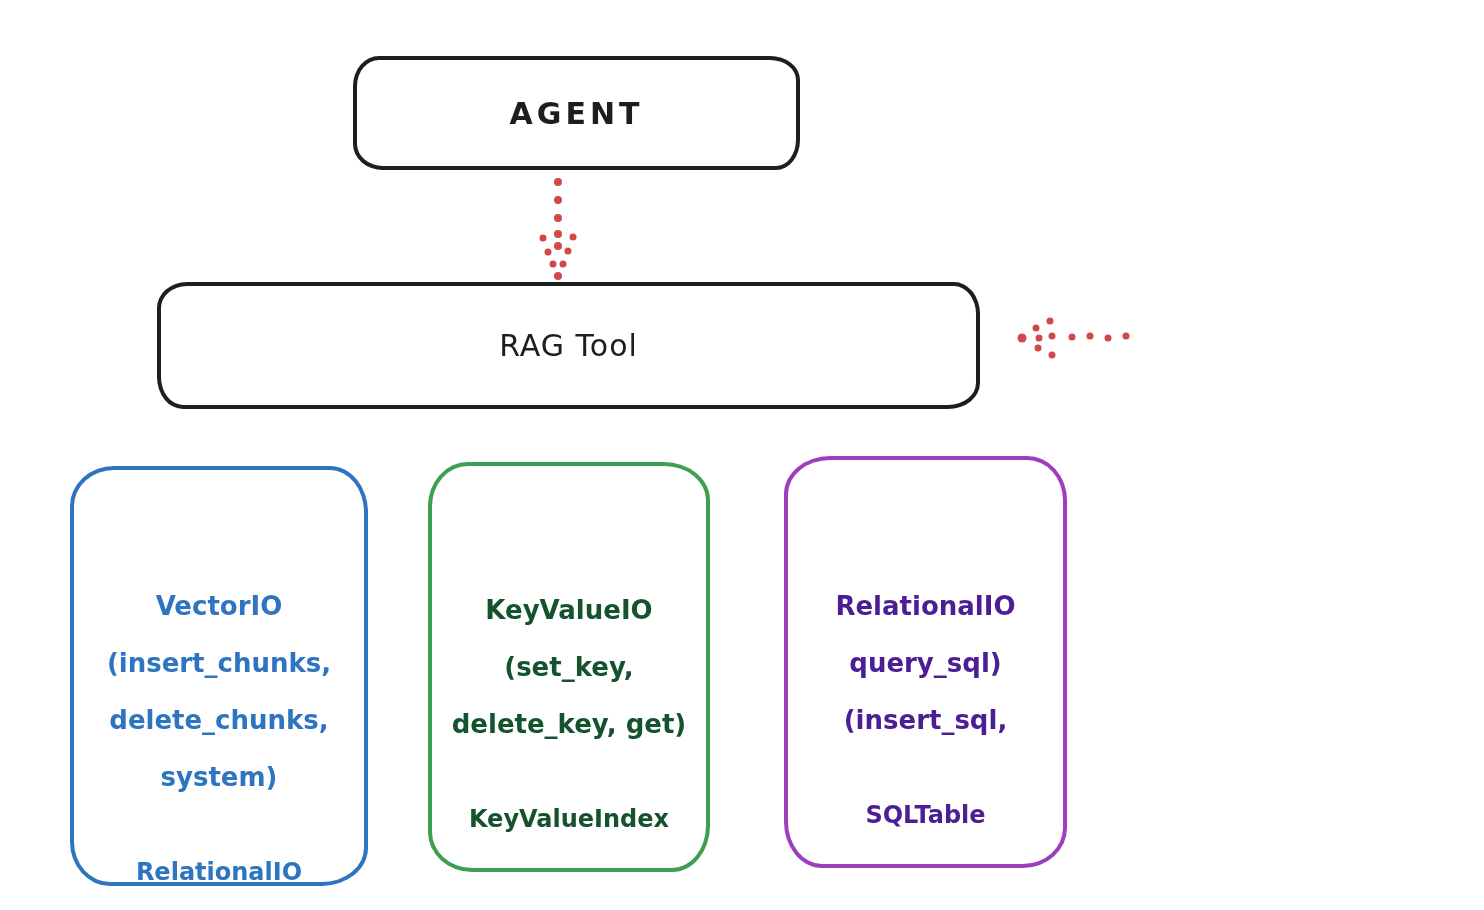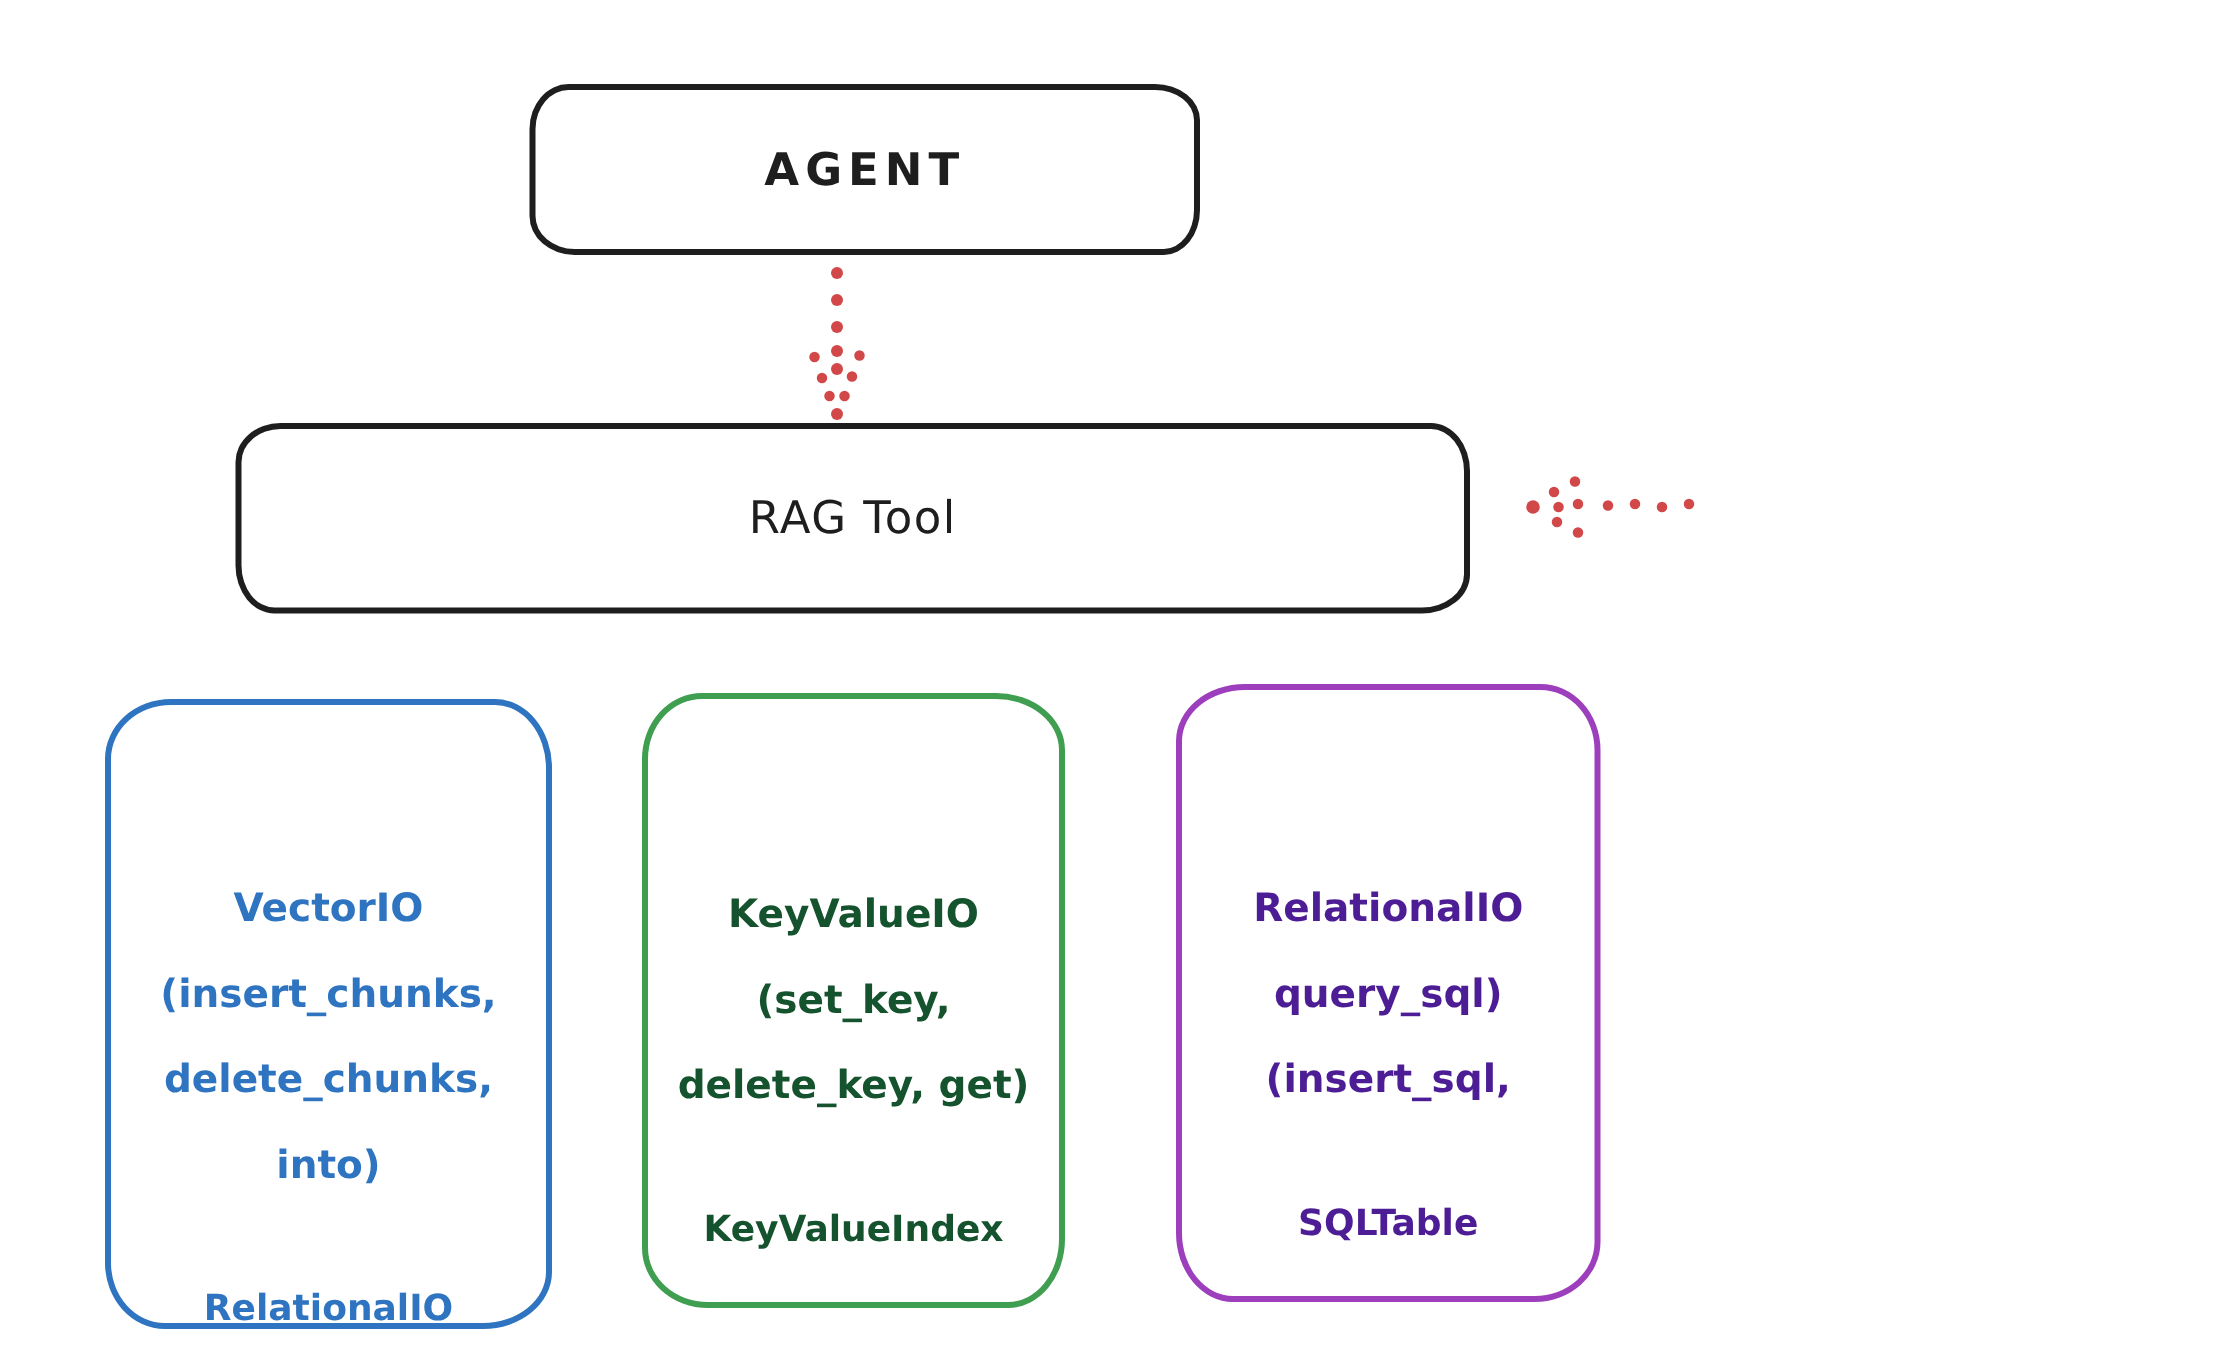--- a/index.html
+++ b/index.html
@@ -157,21 +157,21 @@
       <circle cx="114" cy="24" r="3.5"></circle>
     </svg>
   </div>
 
 
   <div class="card vector">
     <div class="lines">
       <div class="line">VectorIO</div>
       <div class="line">(insert_chunks,</div>
       <div class="line">delete_chunks,</div>
-      <div class="line">into)</div>
+      <div class="line">system)</div>
     </div>
     <div class="index-label">RelationalIO</div>
   </div>
 
   <div class="card keyvalue">
     <div class="lines">
       <div class="line">KeyValueIO</div>
       <div class="line">(set_key,</div>
       <div class="line">delete_key, get)</div>
     </div>

